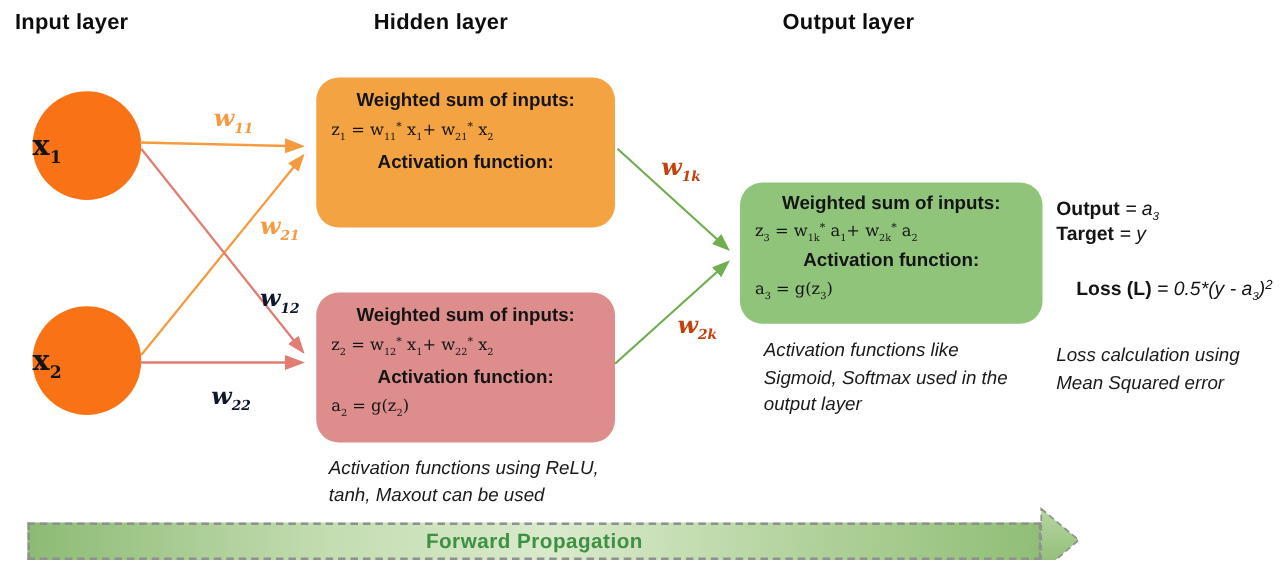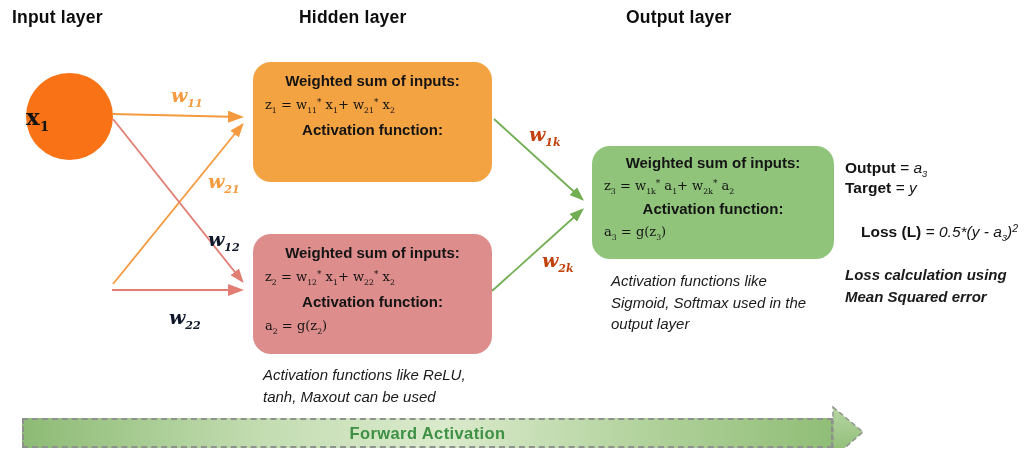--- a/index.html
+++ b/index.html
@@ -47,20 +47,23 @@
 
 <div id="canvas">
 
   <div class="abs layer-label" style="left:12px;top:7px;">Input layer</div>
   <div class="abs layer-label" style="left:299px;top:7px;">Hidden layer</div>
   <div class="abs layer-label" style="left:626px;top:7px;">Output layer</div>
 
   <div class="abs node" style="left:26px;top:73px;">
     <span class="node-label rich"><span>x</span><sub>1</sub></span>
   </div>
+  <div class="abs node" style="left:26px;top:245px;">
+    <span class="node-label rich"><span>x</span><sub>2</sub></span>
+  </div>
 
   <svg id="connections" class="abs" width="1024" height="470" viewBox="0 0 1024 470">
     <defs>
       <marker id="ah-orange" markerWidth="8" markerHeight="6" refX="6.5" refY="3" orient="auto">
         <path d="M0,0 L8,3 L0,6 Z" fill="#F59A3E"></path>
       </marker>
       <marker id="ah-red" markerWidth="8" markerHeight="6" refX="6.5" refY="3" orient="auto">
         <path d="M0,0 L8,3 L0,6 Z" fill="#E17D72"></path>
       </marker>
       <marker id="ah-green" markerWidth="8" markerHeight="6" refX="6.5" refY="3" orient="auto">
@@ -100,30 +103,30 @@
     <div class="box-eq rich"><span>a</span><sub>2</sub><span> = g(z</span><sub>2</sub><span>)</span></div>
   </div>
 
   <div id="output-unit" class="abs unit-box">
     <div class="box-title">Weighted sum of inputs:</div>
     <div class="box-eq rich"><span>z</span><sub>3</sub><span> =  w</span><sub>1k</sub><sup>*</sup><span> a</span><sub>1</sub><span>+ w</span><sub>2k</sub><sup>*</sup><span> a</span><sub>2</sub></div>
     <div class="box-title">Activation function:</div>
     <div class="box-eq rich"><span>a</span><sub>3</sub><span> = g(z</span><sub>3</sub><span>)</span></div>
   </div>
 
-  <div class="abs note" style="left:263px;top:364px;">Activation functions like ReLU,
+  <div class="abs note" style="left:263px;top:364px;">Activation functions using ReLU,
 tanh, Maxout can be used</div>
   <div class="abs note" style="left:611px;top:270px;">Activation functions like
 Sigmoid, Softmax used in the
 output layer</div>
 
   <div class="abs result-line rich" style="left:845px;top:157px;"><span style="font-weight: 700;">Output</span><span style="font-style: italic;"> = </span><span style="font-style: italic;">a</span><sub style="font-style: italic;">3</sub></div>
   <div class="abs result-line rich" style="left:845px;top:177px;"><span style="font-weight: 700;">Target</span><span style="font-style: italic;"> = </span><span style="font-style: italic;">y</span></div>
   <div class="abs result-line rich" style="left:845px;top:221px;margin-left:16px;"><span style="font-weight: 700;">Loss (L)</span><span style="font-style: italic;"> = </span><span style="font-style: italic;">0.5*(y - a</span><sub style="font-style: italic;">3</sub><span style="font-style: italic;">)</span><sup style="font-style: italic;">2</sup></div>
-  <div class="abs note" style="left:845px;top:264px;font-weight:bold;">Loss calculation using
+  <div class="abs note" style="left:845px;top:274px;">Loss calculation using
 Mean Squared error</div>
 
 
   <div id="forward-bar" class="abs">
-    <span id="forward-label">Forward Activation</span>
+    <span id="forward-label">Forward Propagation</span>
   </div>
 
 </div>
 
 </body></html>

